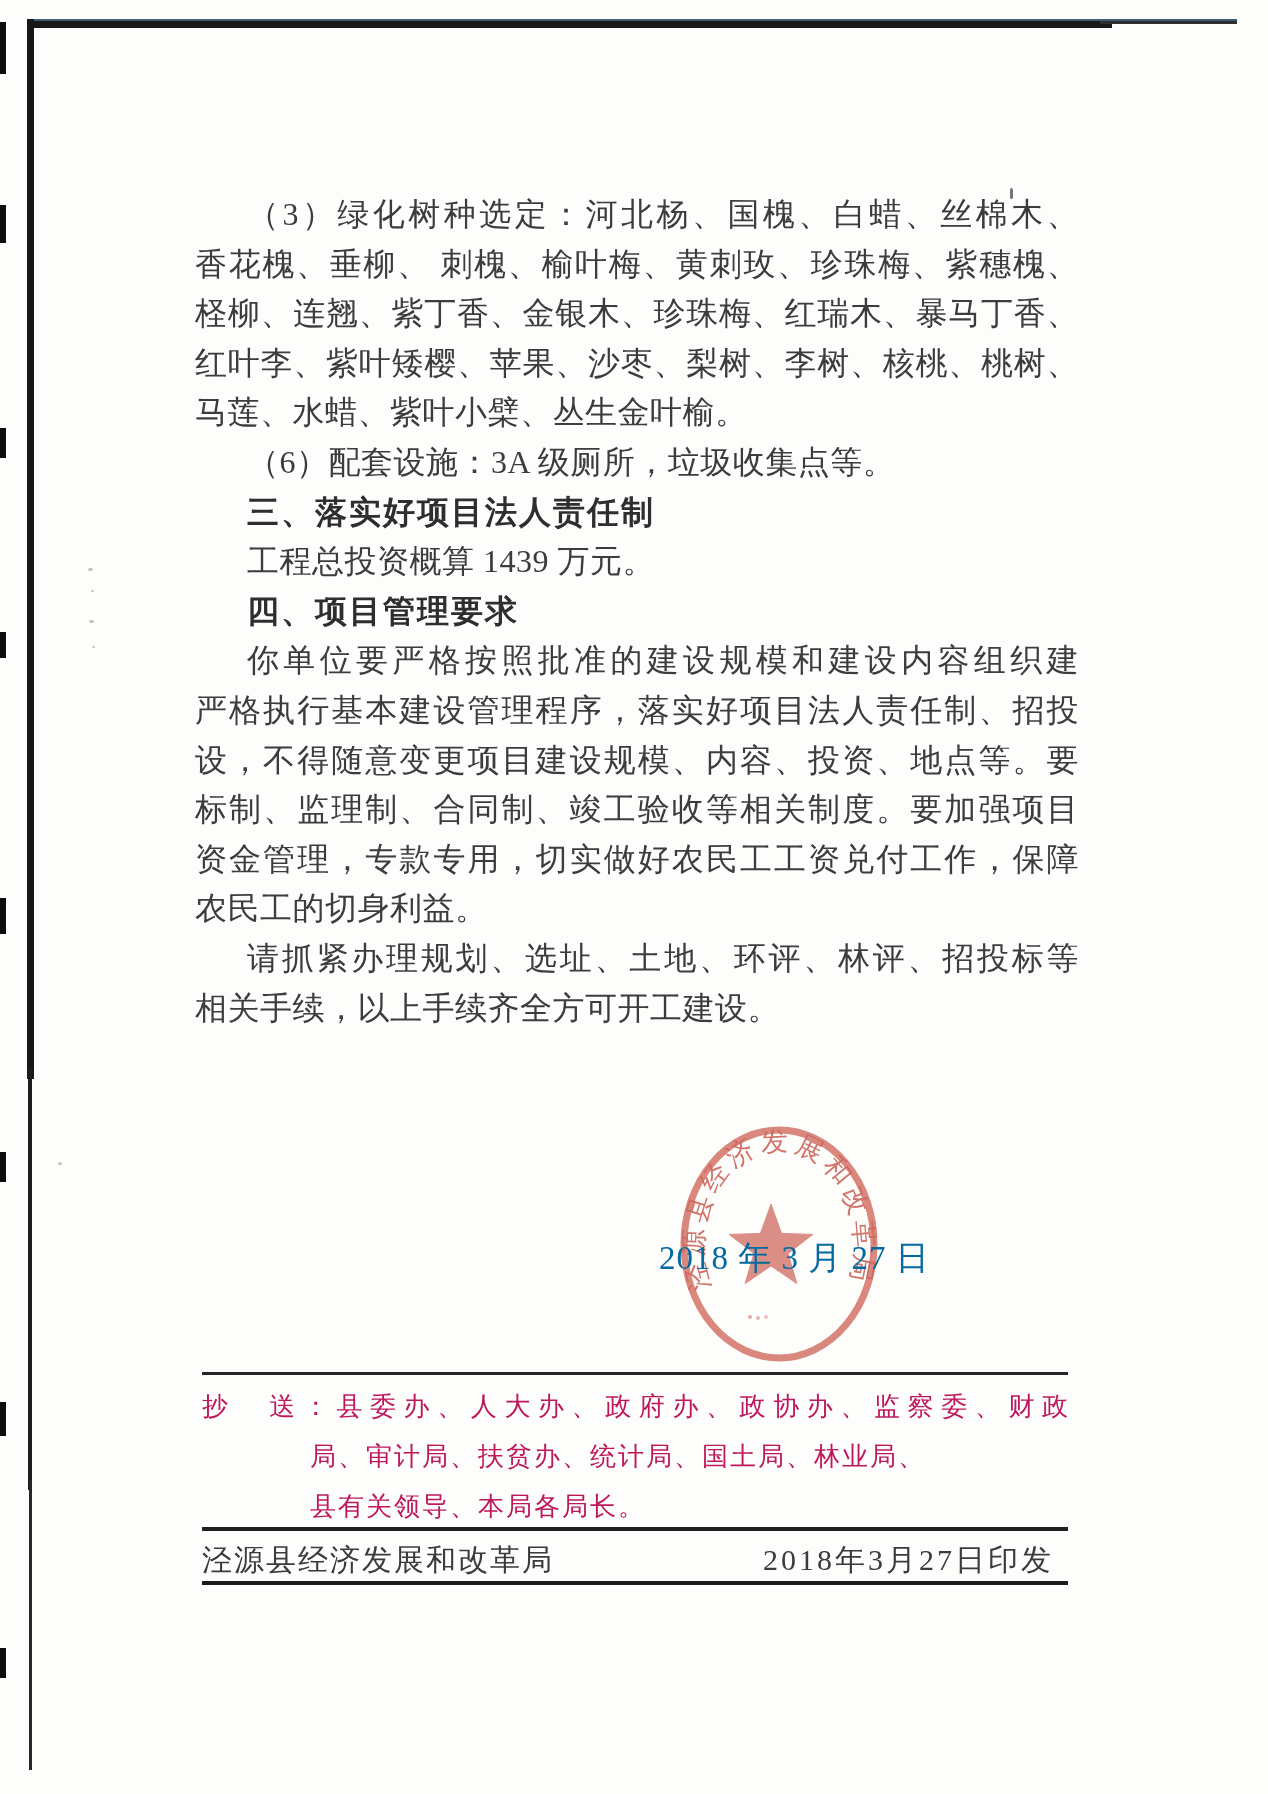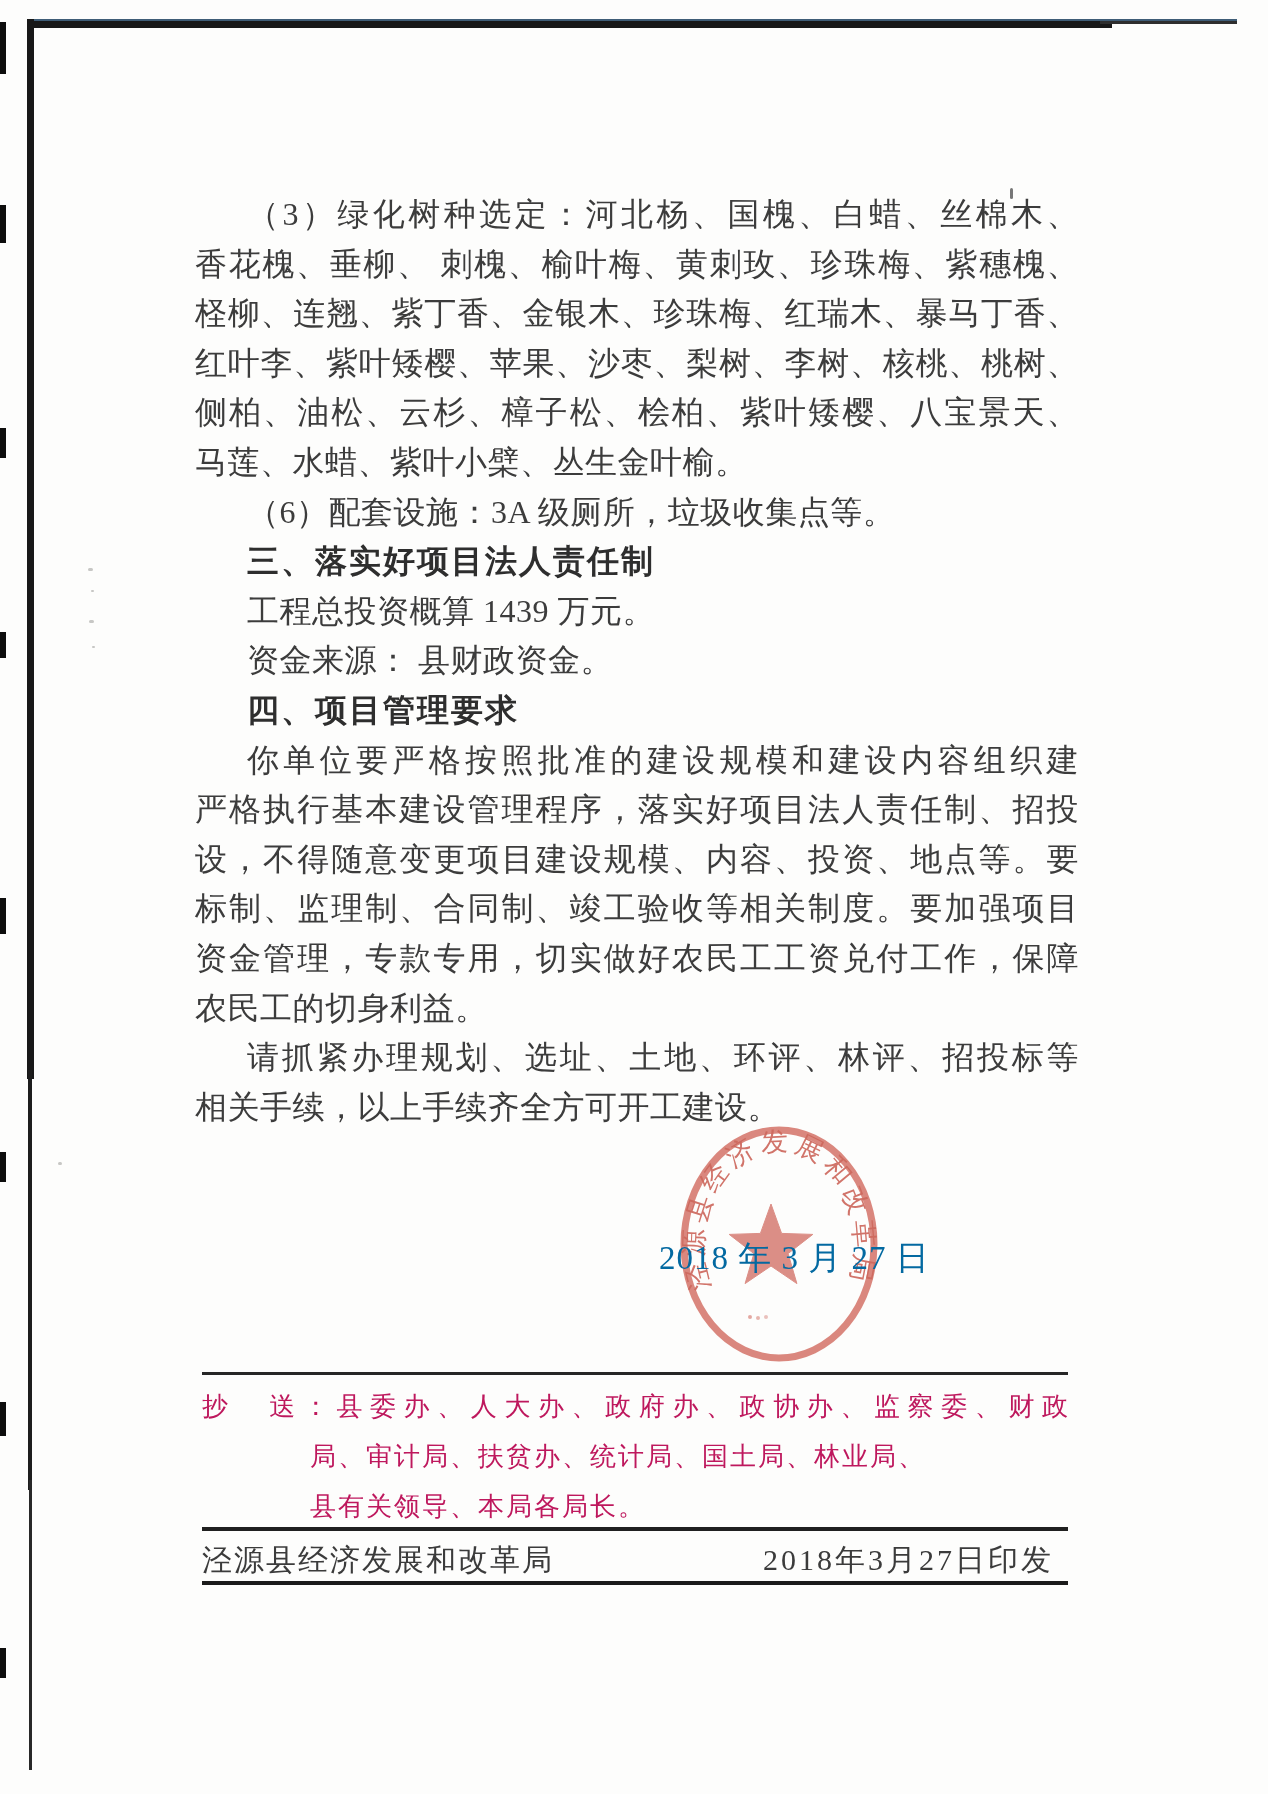--- a/index.html
+++ b/index.html
@@ -71,26 +71,24 @@
 <div class="speck" style="left:89px;top:620px;width:5px;height:3px;"></div>
 <div class="speck" style="left:92px;top:646px;width:3px;height:2px;"></div>
 <div class="speck" style="left:58px;top:1162px;width:4px;height:3px;"></div>
 <div class="speck" style="left:1010px;top:188px;width:3px;height:11px;opacity:.8;background:#555;"></div>
 
 <div class="doc">
   <div class="ln ind full">（3）绿化树种选定：河北杨、国槐、白蜡、丝棉木、</div>
   <div class="ln full">香花槐、垂柳、 刺槐、榆叶梅、黄刺玫、珍珠梅、紫穗槐、</div>
   <div class="ln full">柽柳、连翘、紫丁香、金银木、珍珠梅、红瑞木、暴马丁香、</div>
   <div class="ln full">红叶李、紫叶矮樱、苹果、沙枣、梨树、李树、核桃、桃树、</div>
-  <div class="ln full">侧柏、油松、云杉、樟子松、桧柏、紫叶矮樱、八宝景天、</div>
   <div class="ln">马莲、水蜡、紫叶小檗、丛生金叶榆。</div>
   <div class="ln ind">（6）配套设施：3A 级厕所，垃圾收集点等。</div>
   <div class="ln ind hd">三、落实好项目法人责任制</div>
   <div class="ln ind">工程总投资概算 1439 万元。</div>
-  <div class="ln ind">资金来源： 县财政资金。</div>
   <div class="ln ind hd">四、项目管理要求</div>
   <div class="ln ind full">你单位要严格按照批准的建设规模和建设内容组织建</div>
   <div class="ln full">严格执行基本建设管理程序，落实好项目法人责任制、招投</div>
   <div class="ln full">设，不得随意变更项目建设规模、内容、投资、地点等。要</div>
   <div class="ln full">标制、监理制、合同制、竣工验收等相关制度。要加强项目</div>
   <div class="ln full">资金管理，专款专用，切实做好农民工工资兑付工作，保障</div>
   <div class="ln">农民工的切身利益。</div>
   <div class="ln ind full">请抓紧办理规划、选址、土地、环评、林评、招投标等</div>
   <div class="ln">相关手续，以上手续齐全方可开工建设。</div>
 </div>

